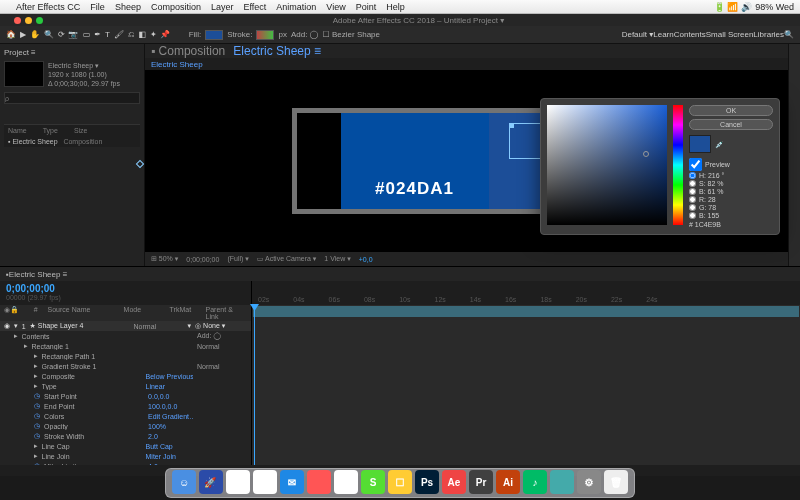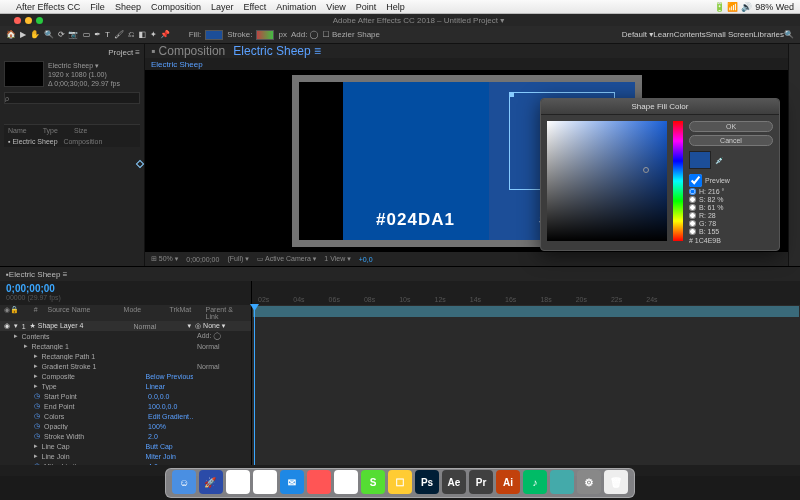--- a/index.html
+++ b/index.html
@@ -13,34 +13,34 @@
 .traffic span { width:7px; height:7px; border-radius:50%; }
 .t-red{background:#ff5f56;} .t-yel{background:#ffbd2e;} .t-grn{background:#27c93f;}
 
 .toolbar { height: 18px; background: #2a2a2a; border-bottom: 1px solid #111; display: flex; align-items: center; gap: 4px; padding: 0 6px; font-size: 8px; }
 .toolbar .swatch { width: 18px; height: 10px; border: 1px solid #555; }
 .toolbar .label { color: #aaa; }
 .toolbar .spacer { margin-left: auto; display:flex; }
 
 .main { display: flex; height: 222px; }
 .project { width: 145px; background: #232323; border-right: 1px solid #111; padding: 4px; }
-.project .panel-tab { font-size: 8px; color: #bbb; margin-bottom: 4px; text-align: right; }
+.project .panel-tab { font-size: 8px; color: #bbb; margin-bottom: 4px; }
 .project .thumb { display: flex; gap: 4px; margin: 4px 0; }
 .project .thumb .img { width: 40px; height: 26px; background: #000; border: 1px solid #333; }
 .project .thumb .meta { font-size: 7px; color: #999; line-height: 1.3; }
 .project .list { background: #1e1e1e; border-top: 1px solid #333; margin-top: 20px; font-size: 7px; }
 .project .list-head { display:flex; gap: 16px; color:#777; padding:2px 4px; }
 .project .list-row { padding: 2px 4px; color: #bbb; }
 
 .viewer { flex: 1; background: #1b1b1b; display: flex; flex-direction: column; }
 .viewer .tabs { height: 14px; background: #232323; display: flex; align-items: center; gap: 8px; padding: 0 6px; font-size: 12px; color: #888; }
 .viewer .tabs .active { color: #5aa0ff; }
 .viewer .sub { height: 12px; background: #1e1e1e; display: flex; padding: 0 6px; font-size: 8px; color: #5aa0ff; align-items:center; }
 .viewer .canvas { flex: 1; background: #000; display: flex; align-items: center; justify-content: center; position: relative; }
-.sheep { width: 350px; height: 172px; display: flex; border: 7px solid #737373; padding-left: 44px; }
+.sheep { width: 350px; height: 106px; display: flex; border: 5px solid #737373; padding-left: 44px; }
 .half { flex:1; display:flex; align-items:flex-end; justify-content:center; padding:10px; color:#fff; font-weight:bold; font-size:17px; letter-spacing:1px; }
 .h1 { background:#024da1; }
 .h2 { background:#1c4e98; position:relative; }
 .selbox { position:absolute; border:1px solid #8cf; left:20px; top:10px; right:20px; bottom:50px; }
 .selbox::before, .selbox::after { content:""; position:absolute; width:4px; height:4px; background:#8cf; }
 .anchor { position:absolute; left:-8px; top:50%; width:6px; height:6px; border:1px solid #8cf; transform:rotate(45deg); }
 .viewer .footer { height: 14px; background: #232323; display:flex; align-items:center; gap:8px; padding:0 6px; font-size:7px; color:#888; }
 
 .right-panel { width: 12px; background: #2a2a2a; border-left: 1px solid #111; }
 
@@ -289,21 +289,20 @@
 
     </div>
     <div class="tl-tracks">
       <div class="playhead"></div>
       <div style="height:11px;background:#3a6a7a;margin:1px"></div>
     </div>
   </div>
 </div>
 
 <div class="colorpicker">
-  <div class="cp-title">Shape Fill Color</div>
   <div class="cp-body">
     <div class="cp-field">
         <div class="cp-cursor"></div>
       </div>
     <div class="cp-hue"></div>
     <div class="cp-right">
       <div class="cp-btn">OK</div>
       <div class="cp-btn">Cancel</div>
       <div style="display:flex;gap:4px;align-items:center">
         <div class="cp-swatch"></div>
@@ -346,20 +345,20 @@
     <div class="app" style="background: rgb(74, 143, 226);">☺</div>
     <div class="app" style="background: rgb(43, 75, 168);">🚀</div>
     <div class="app" style="background: rgb(255, 255, 255);"></div>
     <div class="app" style="background: rgb(255, 255, 255);">27</div>
     <div class="app" style="background: rgb(30, 136, 229);">✉</div>
     <div class="app" style="background: rgb(255, 85, 85);"></div>
     <div class="app" style="background: rgb(255, 255, 255);">✎</div>
     <div class="app" style="background: rgb(85, 221, 51);">S</div>
     <div class="app" style="background: rgb(255, 204, 51);">☐</div>
     <div class="app" style="background: rgb(0, 30, 54);">Ps</div>
-    <div class="app" style="background: #404040;">Ae</div>
+    <div class="app" style="background: #ef4444;">Ae</div>
     <div class="app" style="background: #404040;">Pr</div>
     <div class="app" style="background: #c2410c;">Ai</div>
     <div class="app" style="background: rgb(0, 187, 102);">♪</div>
     <div class="app" style="background: rgb(68, 170, 170);"></div>
     <div class="app" style="background: rgb(136, 136, 136);">⚙</div>
     <div class="app" style="background: rgb(238, 238, 238);">🗑</div>
   </div>
 
 </body></html>

